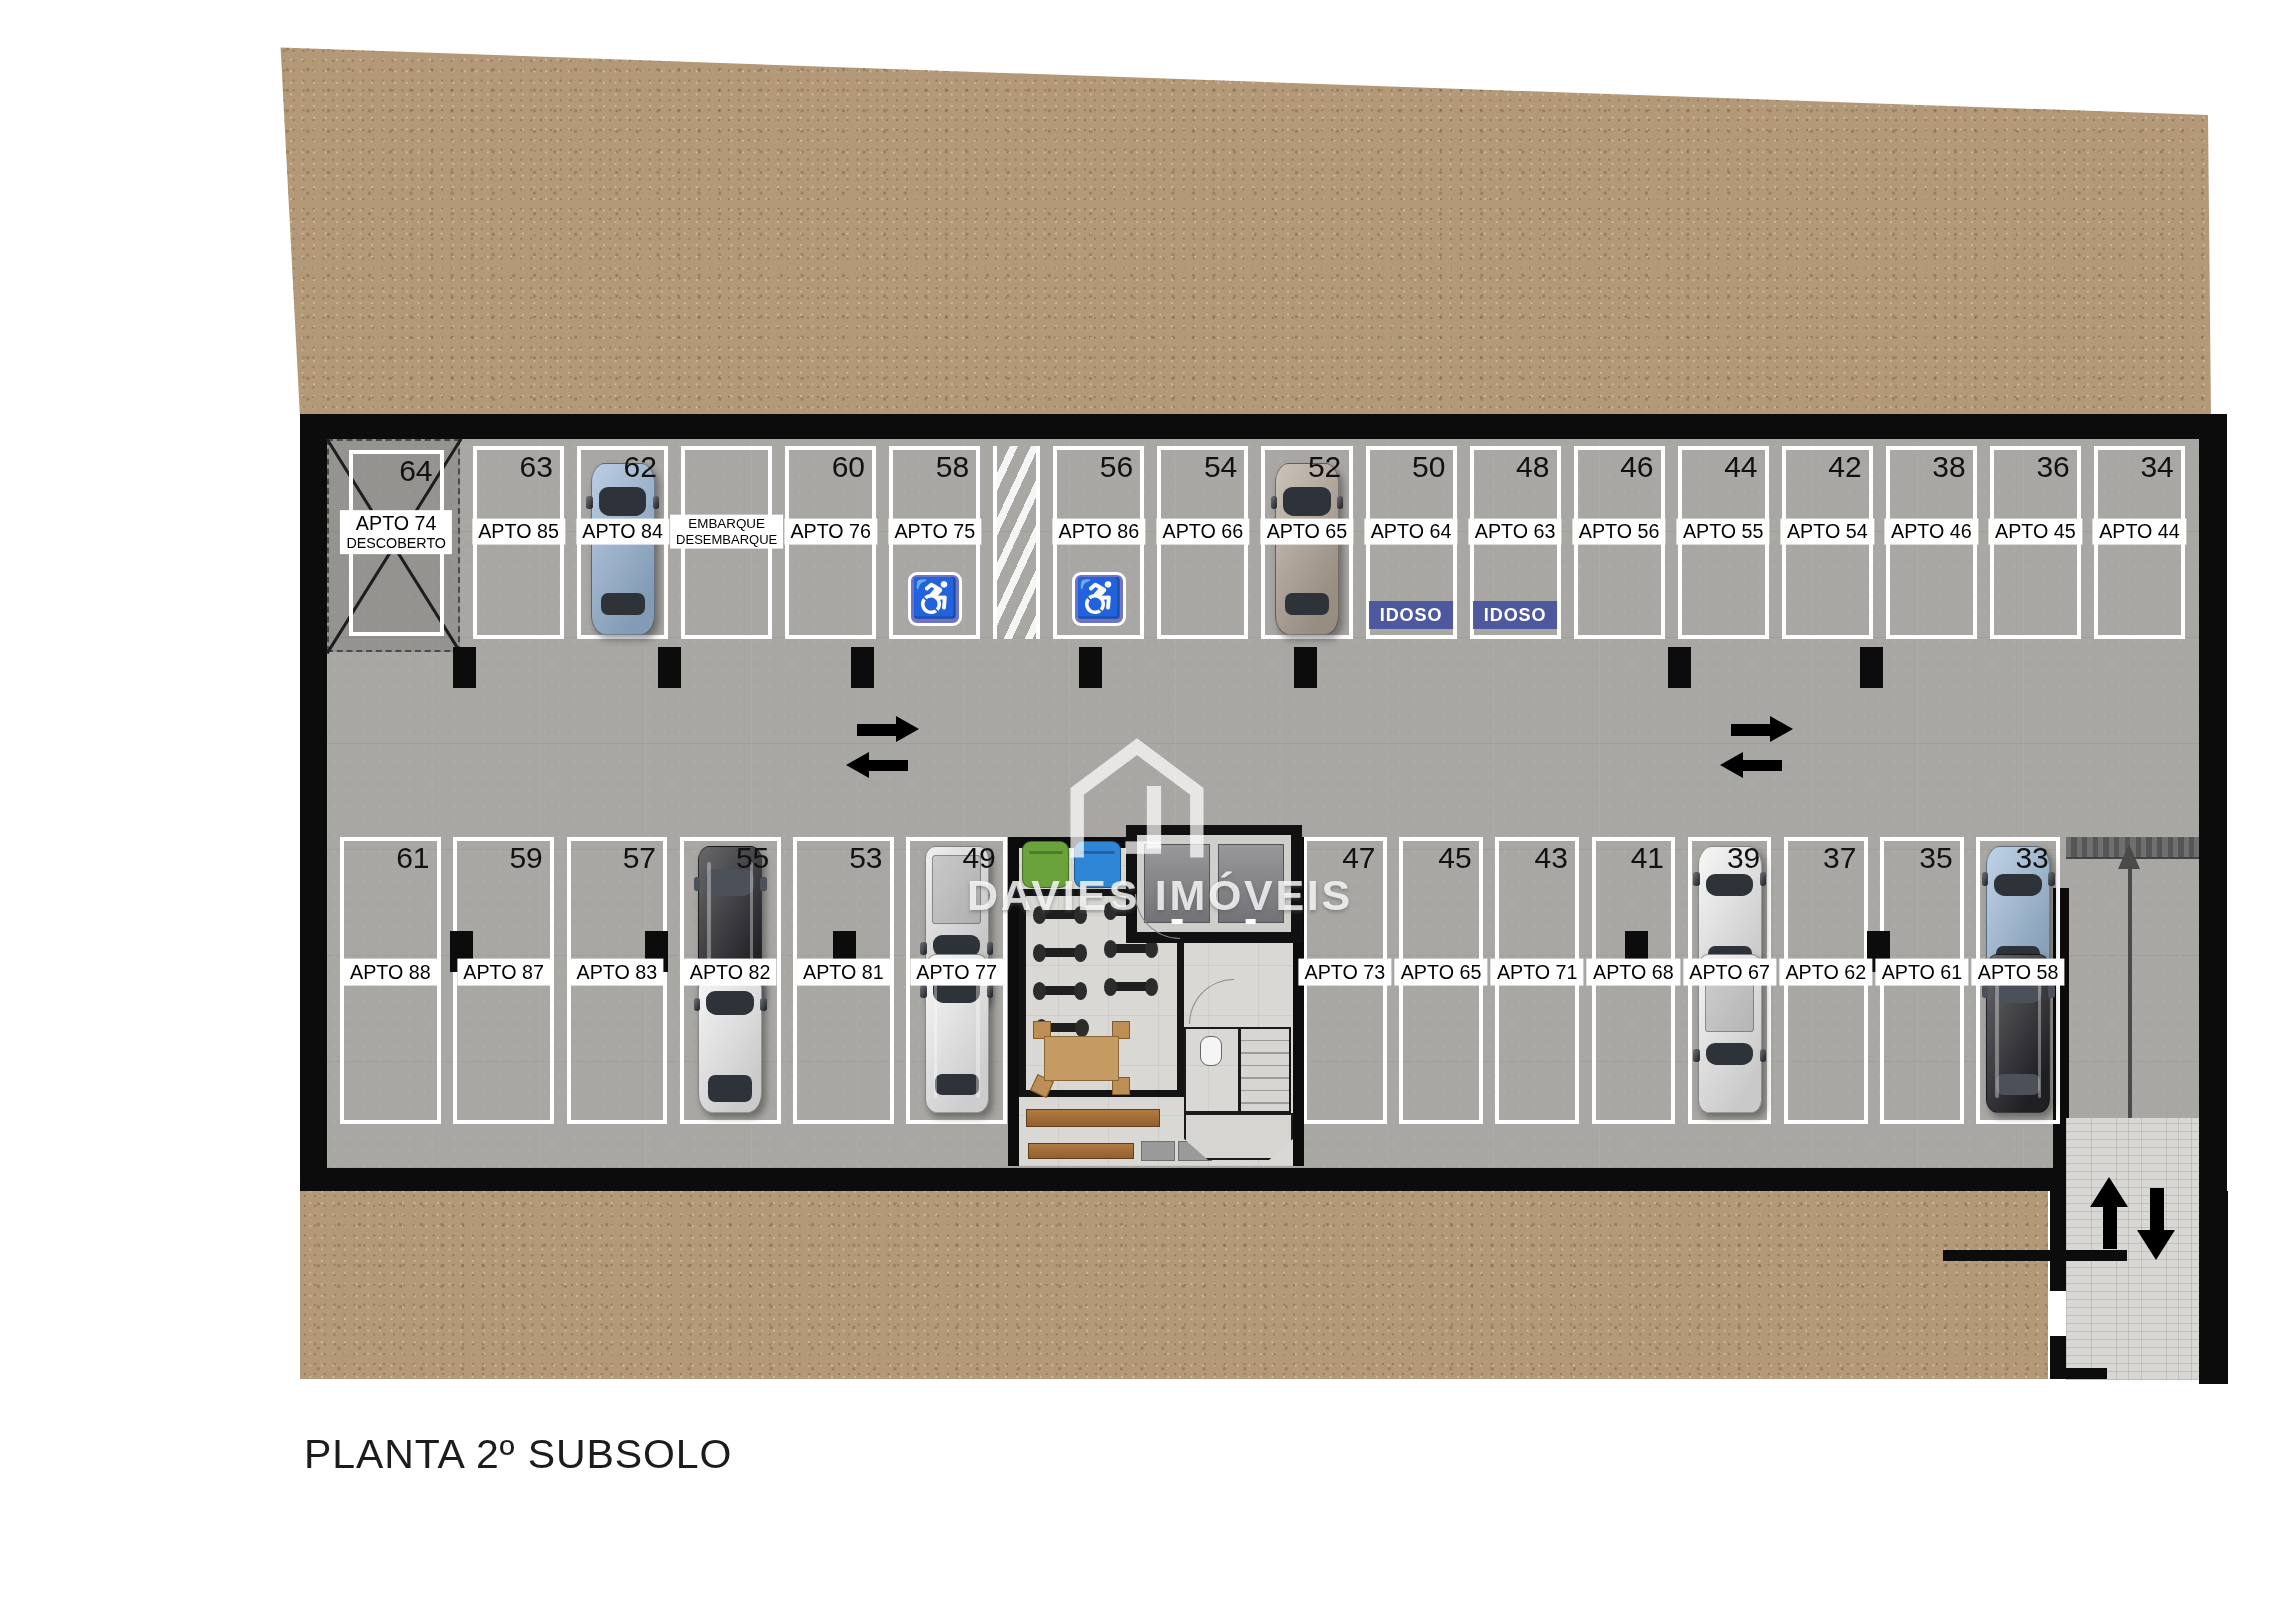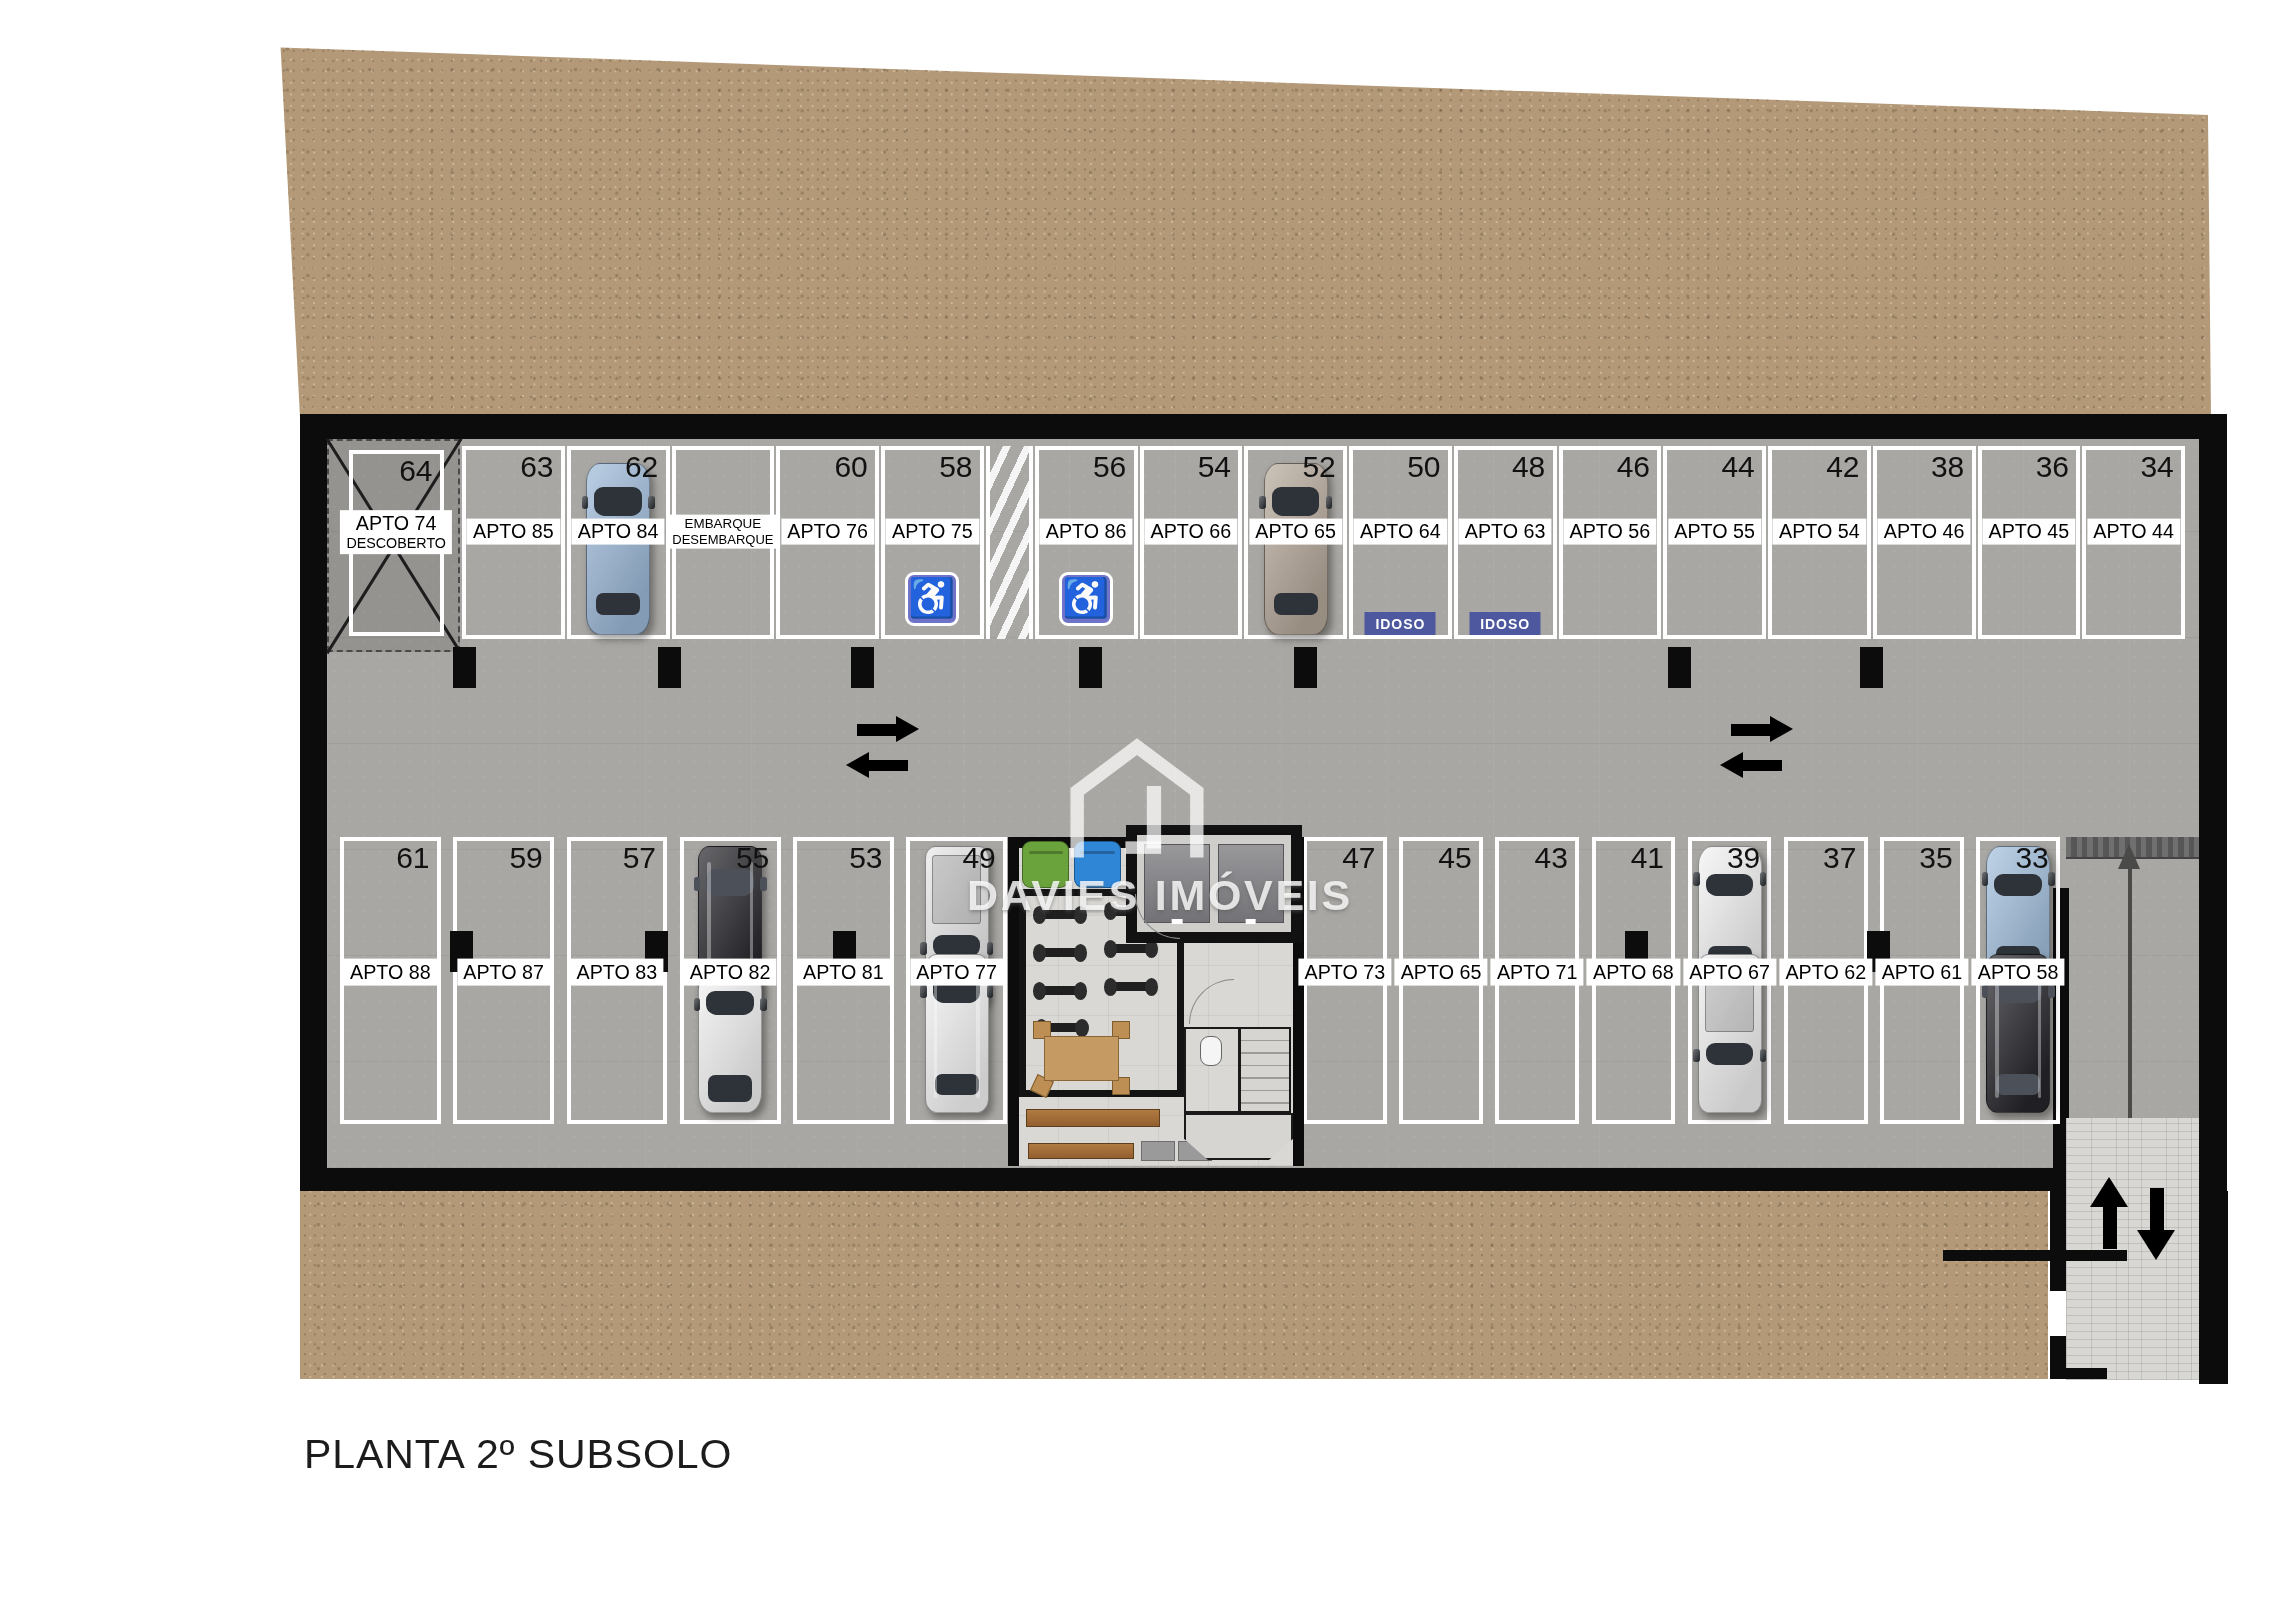--- a/index.html
+++ b/index.html
@@ -57,21 +57,21 @@
     border-left:19.7px solid transparent;border-right:19.7px solid transparent;
     border-bottom:30px solid #000}
   .fat.down .sh{top:0}
   .fat.down::after{content:"";position:absolute;bottom:0;left:0;
     border-left:19.7px solid transparent;border-right:19.7px solid transparent;
     border-top:30px solid #000}
   #exit-up{left:2090px;top:1250px}
   #entry-down{left:2137px;top:1261px}
 
   
-  .row{position:absolute;display:flex;gap:2px}
+  .row{position:absolute;display:flex;gap:13px}
   #top-row{left:327px;top:439px;width:1858px;height:208px}
   #bottom-left{left:340px;top:837px;width:667px;height:329px;gap:12.5px}
   #bottom-right{left:1303px;top:837px;width:757px;height:329px;gap:12.5px}
   .slot{position:relative;flex:1;margin-top:7.2px;height:193px;border:4.5px solid #fff}
   .slot.tall{height:287px;margin-top:0}
   .slot .num{position:absolute;top:1.8px;right:7.2px;font-size:30px;color:#111;line-height:1;z-index:3}
   .slot .lbl{position:absolute;left:50%;top:44%;transform:translate(-50%,-50%);
     background:#fff;color:#000;font-size:19.7px;line-height:1.18;padding:1.8px 6.3px;
     text-align:center;white-space:nowrap;z-index:3}
   .slot.tall .lbl{top:47%}
@@ -83,22 +83,22 @@
     background:repeating-linear-gradient(115deg, transparent 0 11.6px, #f5f5f5 11.6px 19px)}
   .x-region{flex:0 0 133px;margin-top:0;height:213px;border:2.7px dashed #4a4a4a;
     background:rgba(30,28,25,.14)}
   .x-region .xline{position:absolute;left:50%;top:50%;width:253px;height:2.7px;background:#1d1d1d}
   .x-region .x1{transform:translate(-50%,-50%) rotate(58deg)}
   .x-region .x2{transform:translate(-50%,-50%) rotate(-58deg)}
   .xbox{position:absolute;left:19.7px;right:14.3px;top:9px;bottom:14.3px;border:4.5px solid #fff}
   .badge-h{position:absolute;left:50%;bottom:9px;transform:translateX(-50%);
     width:54px;height:54px;background:var(--handicap,#6f74c9);border:3.6px solid #fff;
     border-radius:9px;color:#fff;font-size:38px;line-height:47px;text-align:center;z-index:2}
-  .badge-i{position:absolute;left:50%;bottom:0;transform:translateX(-50%);
-    background:var(--idoso,#4d589e);color:#fff;font-weight:bold;font-size:14px;
+  .badge-i{position:absolute;left:50%;bottom:6px;transform:translateX(-50%);
+    background:var(--idoso,#4d589e);color:#fff;font-weight:bold;font-size:18px;
     padding:3.6px 10.7px;letter-spacing:0.9px;z-index:2}
   .stub{position:absolute;width:23px;height:41px;background:var(--wall,#0c0c0c)}
 
   
   .car{position:absolute;left:50%;transform:translateX(-50%);width:64px;z-index:2;
     border-radius:14.3px/19.7px;border:0.9px solid rgba(0,0,0,.35);
     background-image:linear-gradient(120deg,rgba(255,255,255,.30),rgba(0,0,0,.16) 82%);
     box-shadow:3.6px 4.5px 7.2px rgba(0,0,0,.35)}
   .car i{position:absolute;background:#2e333a;border-radius:7.2px}
   .car .ws{left:7.2px;right:7.2px;top:14%;height:17%;border-radius:9px 9px 10.7px 10.7px}

